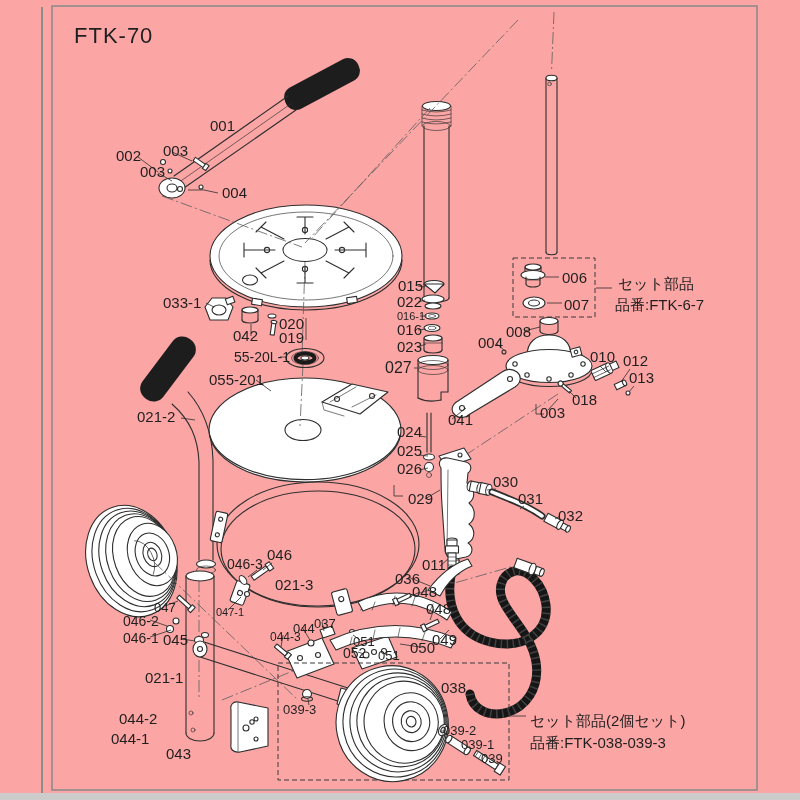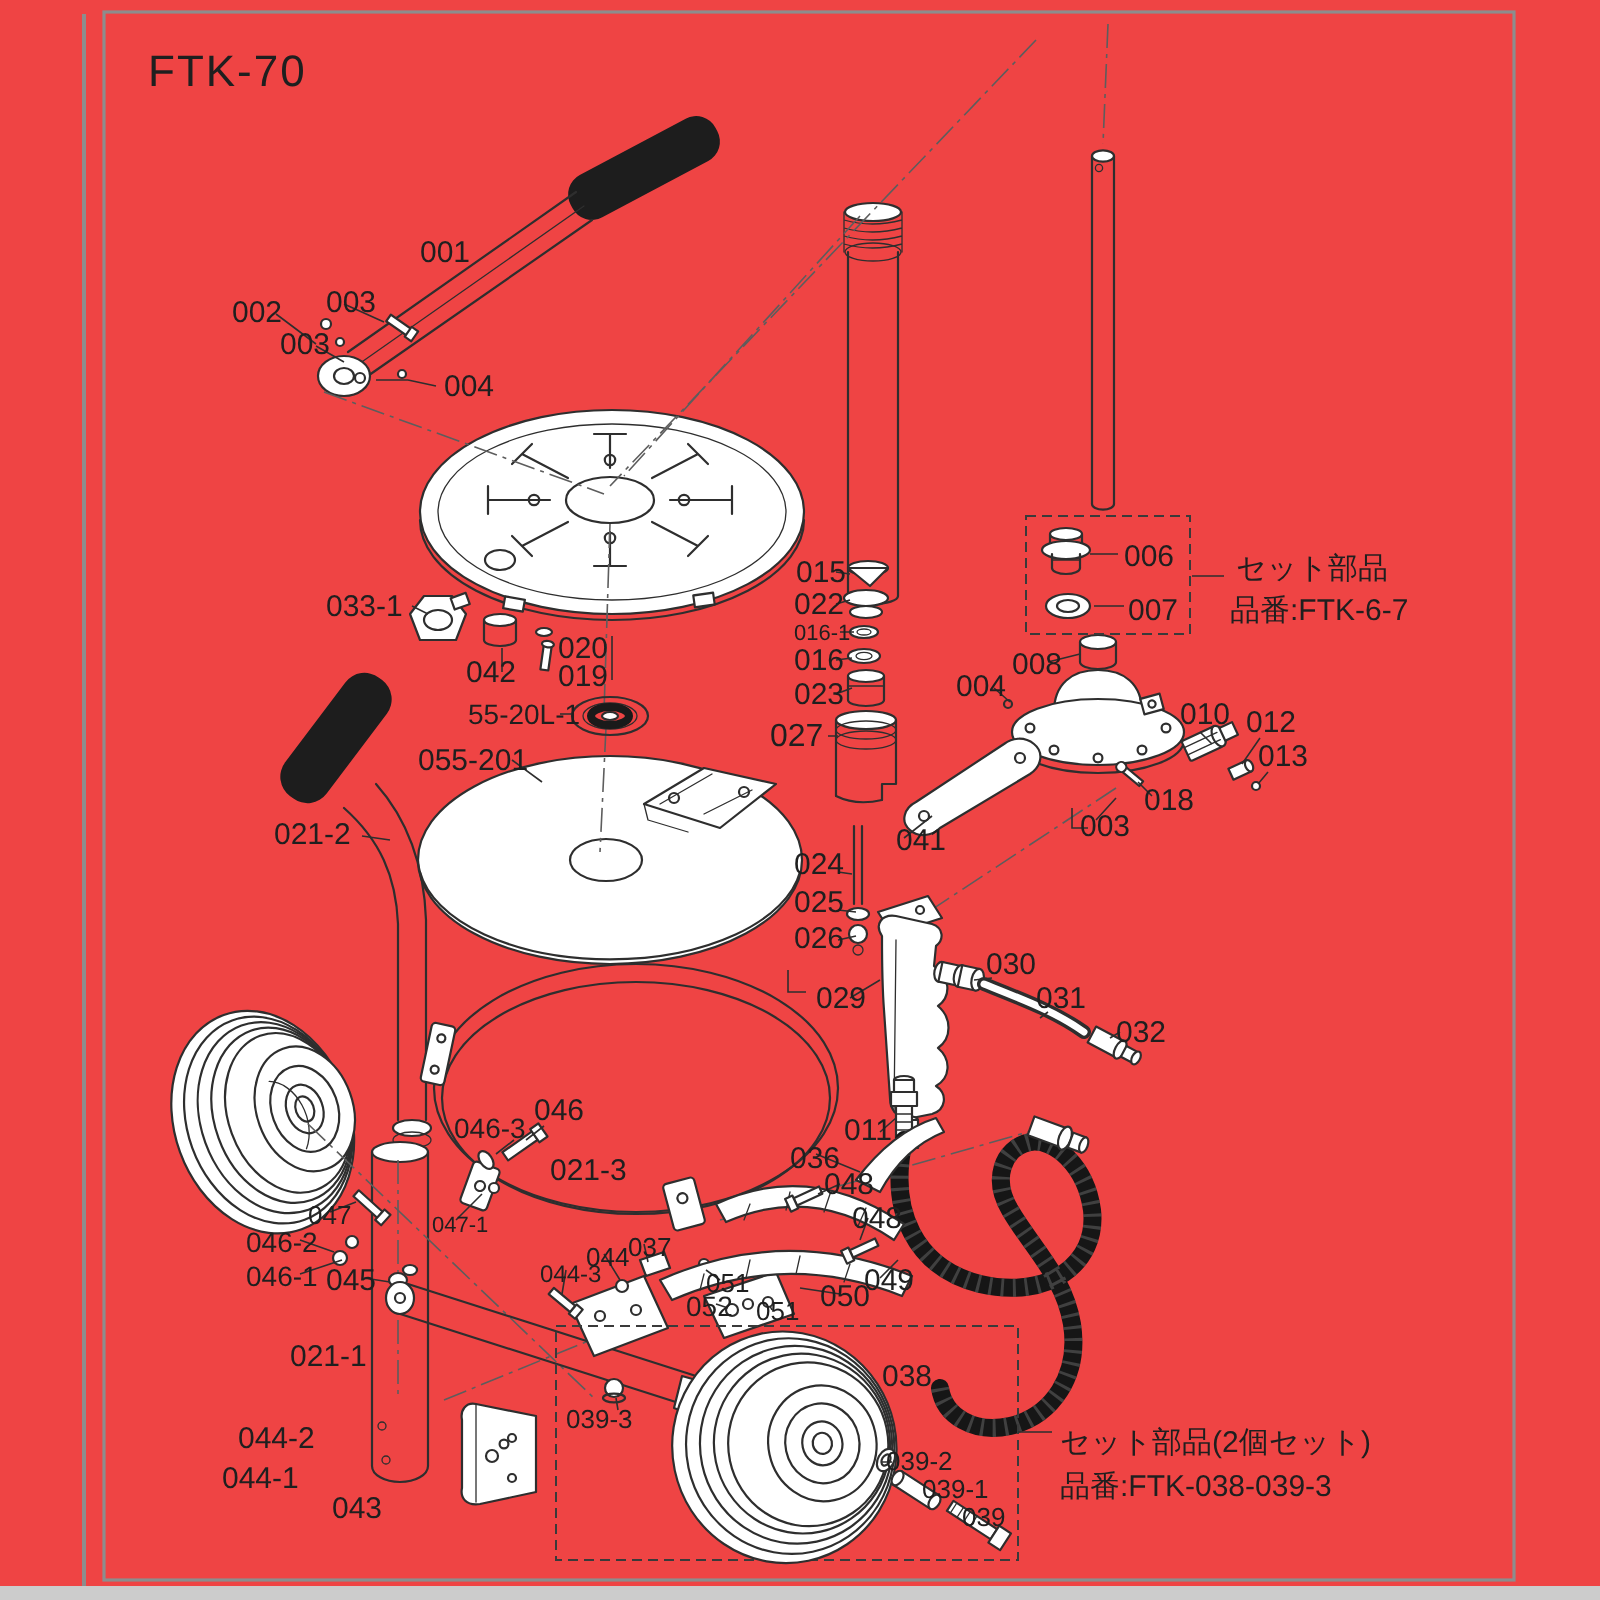--- a/index.html
+++ b/index.html
@@ -1,16 +1,16 @@
 <!DOCTYPE html>
 <html><head>
 <meta charset="utf-8">
 <style>
   html,body{margin:0;padding:0;background:#ffffff;}
-  .page{position:relative;width:800px;height:800px;background:#ef4444;overflow:hidden;}
+  .page{position:relative;width:800px;height:800px;background:#fca5a5;overflow:hidden;}
   svg{display:block;}
   svg text{font-family:"Liberation Sans","DejaVu Sans",sans-serif;fill:#1f1f1f;}
   .ln{fill:none;stroke:#2e2e2e;stroke-width:1.1;stroke-linecap:round;stroke-linejoin:round;}
   .wh{fill:#ffffff;stroke:#2e2e2e;stroke-width:1.1;stroke-linejoin:round;}
   .thin{stroke-width:.65;}
   .dk{fill:#1d1d1d;stroke:none;}
   .dash{stroke-dasharray:5 3;fill:none;stroke:#3a3a3a;stroke-width:1;}
   .cl{stroke-dasharray:12 3 2 3;stroke:#5d5d5d;stroke-width:.8;fill:none;}
   .ldr{stroke:#2e2e2e;stroke-width:.8;fill:none;}
   .frame{stroke:#8d8d8d;fill:none;}

